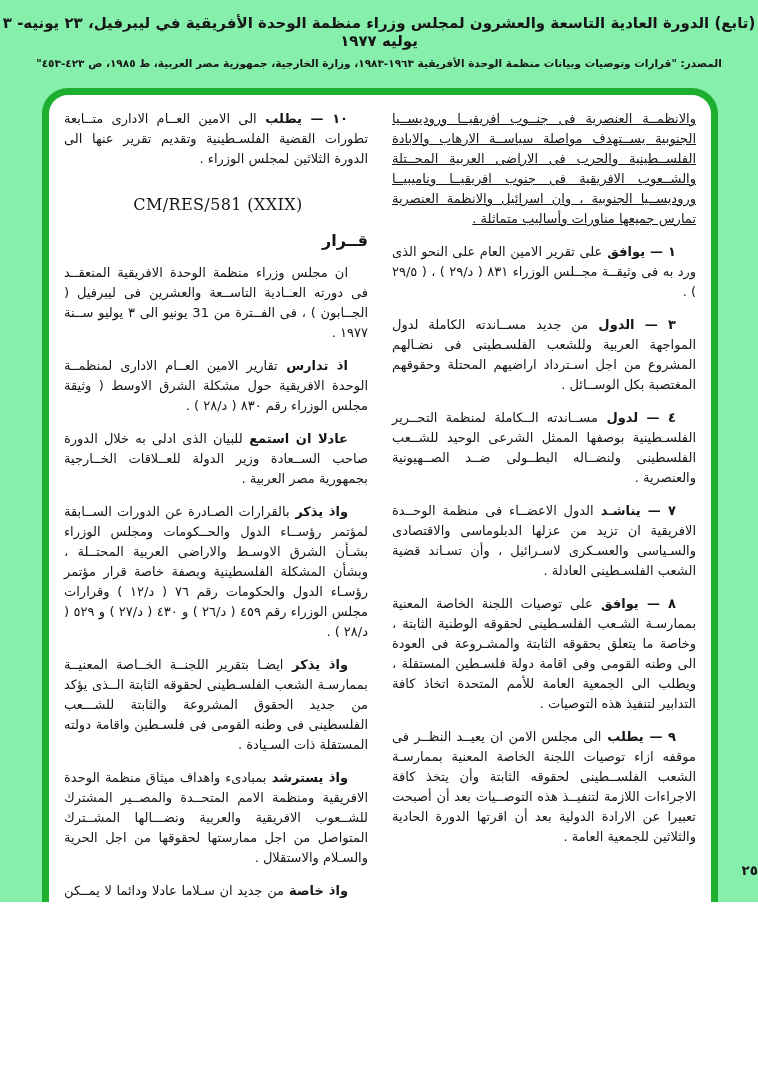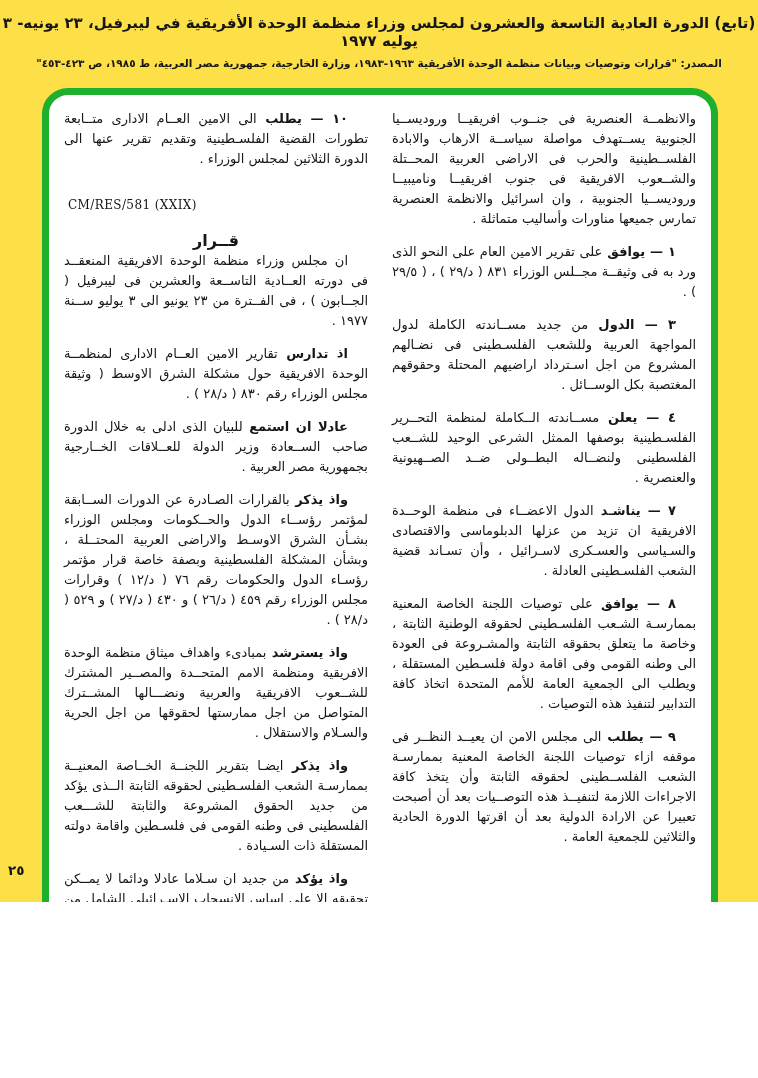--- a/index.html
+++ b/index.html
@@ -1,48 +1,48 @@
 <!DOCTYPE html>
 <html lang="ar"><head>
 <meta charset="utf-8">
 <style>
   html,body { margin:0; padding:0; background:#ffffff; }
   .page {
-    position:relative; width:758px; height:902px; background:#fde047;
+    position:relative; width:758px; height:902px; background:#86efac;
     font-family:"DejaVu Sans", sans-serif; color:#161616; overflow:hidden;
   }
   
   .header { position:absolute; top:14px; left:0; right:0; text-align:center; direction:rtl; }
   .header-line1 { font-size:15px; font-weight:bold; letter-spacing:0; }
   .header-line2 { font-size:10.5px; font-weight:bold; margin-top:7px; }
   
   .frame {
     position:absolute; left:42px; top:88px; width:676px; height:934px;
     box-sizing:border-box; border:7px solid #1eaf2e; border-radius:26px;
     padding:12px 10px 0 10px; background:#fff;
   }
   .columns { display:flex; direction:rtl; gap:14px; height:100%; }
   .col {
     flex:1 1 50%; direction:rtl; text-align:justify; text-align-last:auto;
     font-size:13px; line-height:20px; padding:2px 5px; overflow:hidden;
   }
   .para { margin:0 0 13px 0; text-indent:20px; }
-  .para.noindent { text-indent:0; }
+  .para.noindent { text-indent:0;text-decoration:underline; }
   .num, .lead { font-weight:bold; }
   
   .res-code {
-    direction:ltr; text-align:left; unicode-bidi:embed;
-    font-family:"DejaVu Serif", serif; font-size:12px; letter-spacing:.4px;
+    direction:ltr; text-align:center; unicode-bidi:embed;
+    font-family:"DejaVu Serif", serif; font-size:16px; letter-spacing:.4px;
     margin:26px 0 16px 0; padding-left:4px;
   }
-  .res-title   { text-align:center; font-weight:bold; font-size:16px;   margin:6px 0 0; text-indent:0; }
+  .res-title   { text-align:right; font-weight:bold; font-size:16px;   margin:6px 0 12px; text-indent:0; }
   .res-subtitle{ text-align:center; font-weight:bold; font-size:14.5px; margin:0 0 20px;  text-indent:0; }
   
   .page-number {
-    position:absolute; bottom:24px; left:0; right:0; text-align:left;
+    position:absolute; bottom:24px; left:0; right:0; text-align:right;
     font-weight:bold; font-size:13.5px;margin-left:8px;
   }
 </style>
 </head>
 <body>
 
 <div class="page">
 
   <div class="header">
     <div class="header-line1">(تابع) الدورة العادية التاسعة والعشرون لمجلس وزراء منظمة الوحدة الأفريقية في ليبرفيل، ٢٣ يونيه- ٣ يوليه ١٩٧٧</div>
@@ -50,41 +50,41 @@
   </div>
 
   <div class="frame" id="frame" style="border-color: rgb(30, 175, 46);">
     <div class="columns">
 
       <div class="col">
         <div>
             <p class="para noindent">والانظمــة العنصرية فى جنــوب افريقيــا وروديســيا الجنوبية يســتهدف مواصلة سياســة الارهاب والابادة الفلســطينية والحرب فى الاراضى العربية المحــتلة والشــعوب الافريقية فى جنوب افريقيــا وناميبيــا وروديســيا الجنوبية ، وان اسرائيل والانظمة العنصرية تمارس جميعها مناورات وأساليب متماثلة .</p>
             <p class="para"><span class="num">١ — </span><b class="lead">يوافق </b>على تقرير الامين العام على النحو الذى ورد به فى وثيقــة مجــلس الوزراء ٨٣١ ( د/٢٩ ) ، ( ٢٩/٥ ) .</p>
             <p class="para"><span class="num">٣ — </span><b class="lead">الدول </b>من جديد مســاندته الكاملة لدول المواجهة العربية وللشعب الفلسـطينى فى نضـالهم المشروع من اجل اسـترداد اراضيهم المحتلة وحقوقهم المغتصبة بكل الوســائل .</p>
-            <p class="para"><span class="num">٤ — </span><b class="lead">يعلن </b>مســاندته الــكاملة لمنظمة التحــرير الفلسـطينية بوصفها الممثل الشرعى الوحيد للشــعب الفلسطينى ولنضــاله البطــولى ضــد الصــهيونية والعنصرية .</p>
+            <p class="para"><span class="num">٤ — </span><b class="lead">لدول </b>مســاندته الــكاملة لمنظمة التحــرير الفلسـطينية بوصفها الممثل الشرعى الوحيد للشــعب الفلسطينى ولنضــاله البطــولى ضــد الصــهيونية والعنصرية .</p>
             <p class="para"><span class="num">٧ — </span><b class="lead">يناشـد </b>الدول الاعضــاء فى منظمة الوحــدة الافريقية ان تزيد من عزلها الدبلوماسى والاقتصادى والسـياسى والعسـكرى لاسـرائيل ، وأن تسـاند قضية الشعب الفلسـطينى العادلة .</p>
             <p class="para"><span class="num">٨ — </span><b class="lead">يوافق </b>على توصيات اللجنة الخاصة المعنية بممارسـة الشـعب الفلسـطينى لحقوقه الوطنية الثابتة ، وخاصة ما يتعلق بحقوقه الثابتة والمشـروعة فى العودة الى وطنه القومى وفى اقامة دولة فلسـطين المستقلة ، ويطلب الى الجمعية العامة للأمم المتحدة اتخاذ كافة التدابير لتنفيذ هذه التوصيات .</p>
             <p class="para"><span class="num">٩ — </span><b class="lead">يطلب </b>الى مجلس الامن ان يعيــد النظــر فى موقفه ازاء توصيات اللجنة الخاصة المعنية بممارسـة الشعب الفلســطينى لحقوقه الثابتة وأن يتخذ كافة الاجراءات اللازمة لتنفيــذ هذه التوصــيات بعد أن أصبحت تعبيرا عن الارادة الدولية بعد أن اقرتها الدورة الحادية والثلاثين للجمعية العامة .</p>
           </div>
       </div>
 
       <div class="col">
         <div>
             <p class="para"><span class="num">١٠ — </span><b class="lead">يطلب </b>الى الامين العــام الادارى متــابعة تطورات القضية الفلسـطينية وتقديم تقرير عنها الى الدورة الثلاثين لمجلس الوزراء .</p>
           </div>
         <div class="res-code">CM/RES/581 (XXIX)</div>
         <div class="res-title">قــرار</div>
         <div>
-            <p class="para">ان مجلس وزراء منظمة الوحدة الافريقية المنعقــد فى دورته العــادية التاســعة والعشرين فى ليبرفيل ( الجــابون ) ، فى الفــترة من ٢٣ يونيو الى ٣ يوليو ســنة ١٩٧٧ .</p>
+            <p class="para">ان مجلس وزراء منظمة الوحدة الافريقية المنعقــد فى دورته العــادية التاســعة والعشرين فى ليبرفيل ( الجــابون ) ، فى الفــترة من 31 يونيو الى ٣ يوليو ســنة ١٩٧٧ .</p>
             <p class="para"><b class="lead">اذ تدارس </b>تقارير الامين العــام الادارى لمنظمــة الوحدة الافريقية حول مشكلة الشرق الاوسط ( وثيقة مجلس الوزراء رقم ٨٣٠ ( د/٢٨ ) .</p>
             <p class="para"><b class="lead">عادلا ان استمع </b>للبيان الذى ادلى به خلال الدورة صاحب الســعادة وزير الدولة للعــلاقات الخــارجية بجمهورية مصر العربية .</p>
             <p class="para"><b class="lead">واذ يذكر </b>بالقرارات الصـادرة عن الدورات الســابقة لمؤتمر رؤســاء الدول والحــكومات ومجلس الوزراء بشـأن الشرق الاوسـط والاراضى العربية المحتــلة ، وبشأن المشكلة الفلسطينية وبصفة خاصة قرار مؤتمر رؤسـاء الدول والحكومات رقم ٧٦ ( د/١٢ ) وقرارات مجلس الوزراء رقم ٤٥٩ ( د/٢٦ ) و ٤٣٠ ( د/٢٧ ) و ٥٢٩ ( د/٢٨ ) .</p>
+            <p class="para"><b class="lead">واذ يذكر </b>ايضـا بتقرير اللجنــة الخــاصة المعنيــة بممارسـة الشعب الفلسـطينى لحقوقه الثابتة الــذى يؤكد من جديد الحقوق المشروعة والثابتة للشـــعب الفلسطينى فى وطنه القومى فى فلسـطين واقامة دولته المستقلة ذات السـيادة .</p>
             <p class="para"><b class="lead">واذ يسترشد </b>بمبادىء واهداف ميثاق منظمة الوحدة الافريقية ومنظمة الامم المتحــدة والمصــير المشترك للشــعوب الافريقية والعربية ونضـــالها المشــترك المتواصل من اجل ممارستها لحقوقها من اجل الحرية والسـلام والاستقلال .</p>
-            <p class="para"><b class="lead">واذ يذكر </b>ايضـا بتقرير اللجنــة الخــاصة المعنيــة بممارسـة الشعب الفلسـطينى لحقوقه الثابتة الــذى يؤكد من جديد الحقوق المشروعة والثابتة للشـــعب الفلسطينى فى وطنه القومى فى فلسـطين واقامة دولته المستقلة ذات السـيادة .</p>
-            <p class="para"><b class="lead">واذ يؤكد </b>من جديد ان سـلاما عادلا ودائما لا يمــكن تحقيقه الا على اساس الانسحاب الاسـرائيلى الشامل من كل الاراضى العربية المحتــلة والاعتراف بالحقوق الوطنية المشروعة للشـعب الفلسطينى فى الســيادة والاســتقلال الوطنى وحقه فى تقرير المصــير واقامة دولة خاصة به .</p>
+            <p class="para"><b class="lead">واذ خاصة </b>من جديد ان سـلاما عادلا ودائما لا يمــكن تحقيقه الا على اساس الانسحاب الاسـرائيلى الشامل من كل الاراضى العربية المحتــلة والاعتراف بالحقوق الوطنية المشروعة للشـعب الفلسطينى فى الســيادة والاســتقلال الوطنى وحقه فى تقرير المصــير واقامة دولة خاصة به .</p>
           </div>
       </div>
 
     </div>
   </div>
 
   <div class="page-number">٢٥</div>
 
 </div>
 

